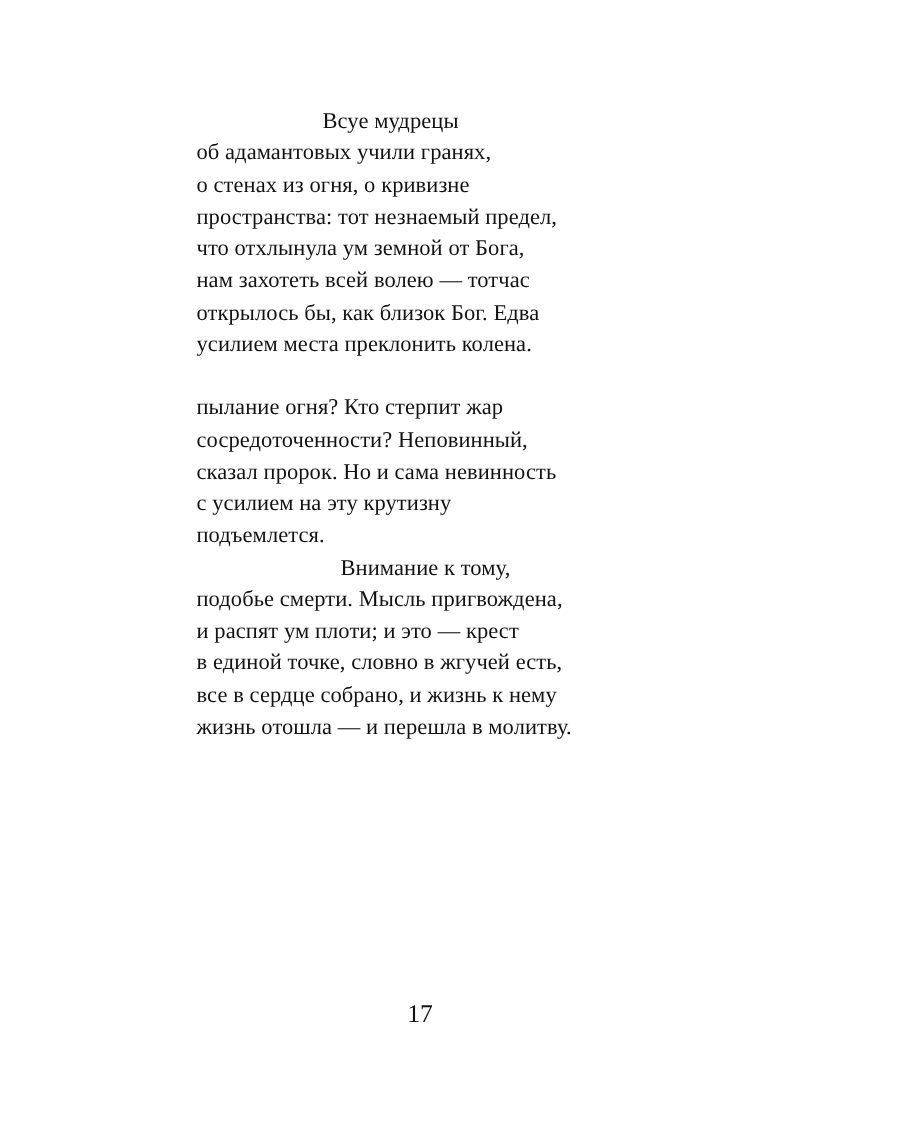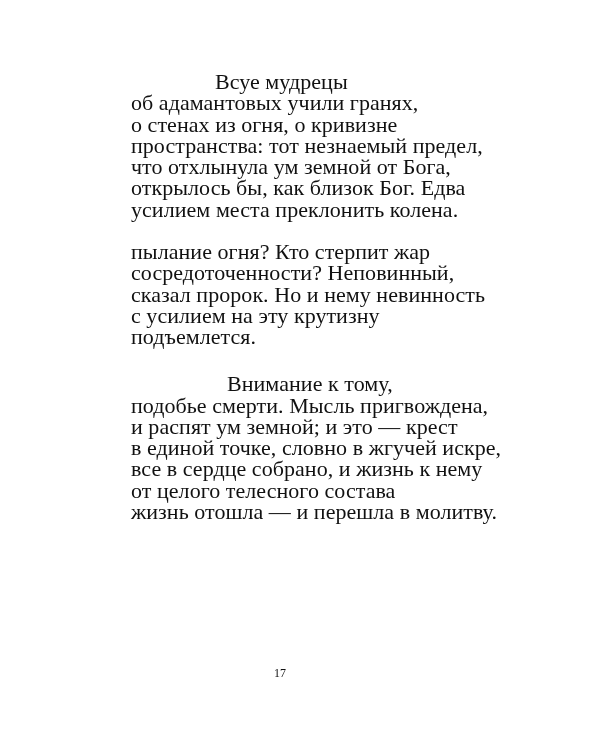--- a/index.html
+++ b/index.html
@@ -3,53 +3,53 @@
   <meta charset="utf-8">
   <style>
     html, body { margin: 0; padding: 0; background: #ffffff; }
     body { width: 600px; height: 750px; position: relative; overflow: hidden; }
     .page {
       position: absolute; left: 0; top: 0; width: 600px; height: 750px; background: #ffffff;
     }
     .poem {
       position: absolute; left: 131px; top: 71px; width: 360px;
       font-family: "Liberation Serif", "DejaVu Serif", serif;
-      font-size: 22px; line-height: 21.25px; color: #111111;
+      font-size: 15px; line-height: 21.25px; color: #111111;
       letter-spacing: 0.05px;
     }
     .line { display: block; white-space: nowrap; height: 21.25px; }
     .blank { display: block; height: 21.25px; }
     .indent1 { padding-left: 84px; }
-    .indent2 { padding-left: 96px; margin-top: 26px; }
+    .indent2 { padding-left: 96px; }
     .page-number {
       position: absolute; left: 0; width: 560px; top: 666px; text-align: center;
       font-family: "Liberation Serif", "DejaVu Serif", serif;
-      font-size: 12px; color: #111111;
+      font-size: 17px; color: #111111;
     }
   </style>
 </head>
 <body>
 
 <div class="page">
   <div class="poem">
     <span class="line indent1">Всуе мудрецы</span>
     <span class="line">об адамантовых учили гранях,</span>
     <span class="line">о стенах из огня, о кривизне</span>
     <span class="line">пространства: тот незнаемый предел,</span>
     <span class="line">что отхлынула ум земной от Бога,</span>
+    <span class="line">нам захотеть всей волею — тотчас</span>
     <span class="line">открылось бы, как близок Бог. Едва</span>
     <span class="line">усилием места преклонить колена.</span>
     <span class="blank"></span>
     <span class="line">пылание огня? Кто стерпит жар</span>
     <span class="line">сосредоточенности? Неповинный,</span>
-    <span class="line">сказал пророк. Но и нему невинность</span>
+    <span class="line">сказал пророк. Но и сама невинность</span>
     <span class="line">с усилием на эту крутизну</span>
     <span class="line">подъемлется.</span>
     <span class="line indent2">Внимание к тому,</span>
     <span class="line">подобье смерти. Мысль пригвождена,</span>
-    <span class="line">и распят ум земной; и это — крест</span>
-    <span class="line">в единой точке, словно в жгучей искре,</span>
+    <span class="line">и распят ум плоти; и это — крест</span>
+    <span class="line">в единой точке, словно в жгучей есть,</span>
     <span class="line">все в сердце собрано, и жизнь к нему</span>
-    <span class="line">от целого телесного состава</span>
     <span class="line">жизнь отошла — и перешла в молитву.</span>
   </div>
   <div class="page-number">17</div>
 </div>
 
 </body></html>

